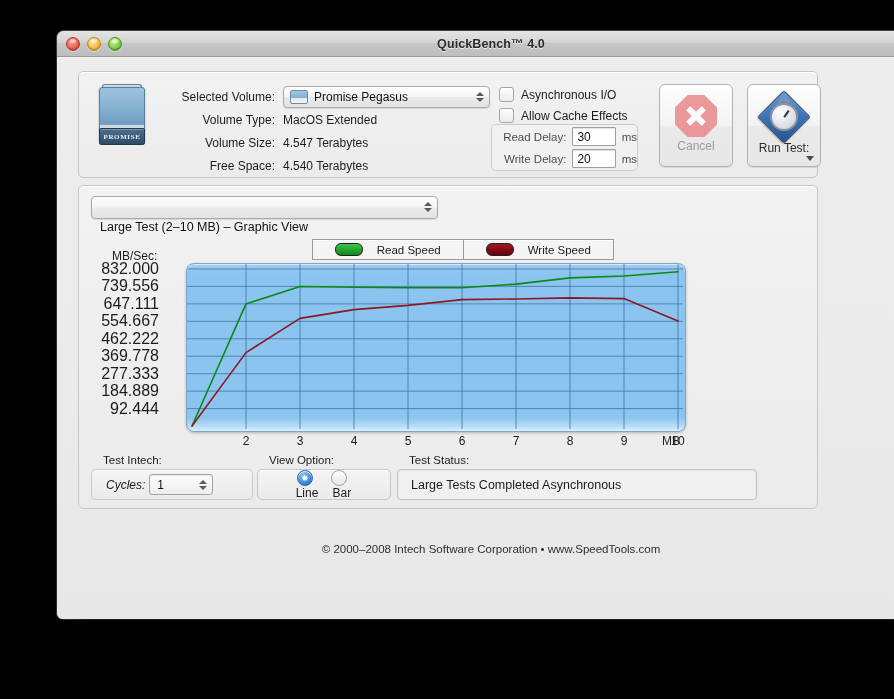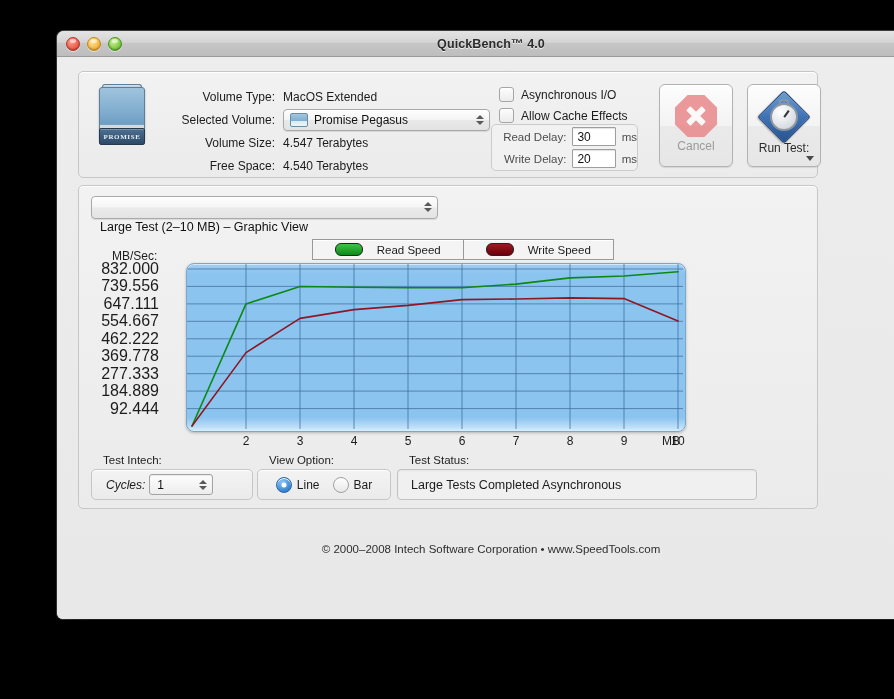--- a/index.html
+++ b/index.html
@@ -236,21 +236,21 @@
   .cycles-field span{margin-left:7px;}
   .radio{
     width:14px;height:14px;border-radius:50%;margin-right:5px;
     background:linear-gradient(to bottom,#fdfdfd,#e8e8e8);
     border:1px solid #a0a0a0;position:relative;
     box-shadow:inset 0 1px 0 #fff;
   }
   .radio.on{background:radial-gradient(circle at 38% 30%,#8fc6f5,#2f7fd0 75%,#1f62ad);border:1px solid #2a66a8;}
   .radio.on::after{content:"";position:absolute;left:50%;top:50%;width:5px;height:5px;border-radius:50%;
     background:#fff;transform:translate(-50%,-50%);}
-  .radio-item{display:flex;align-items:center;font-size:12px;color:#1c1c1c;}
+  .radio-item{display:flex;align-items:center;font-size:12px;color:#1c1c1c;flex-direction:column;}
   .status-field{
     position:absolute;border:1px solid #c2c2c2;border-radius:4px;background:#f0f0f0;
     display:flex;align-items:center;font-size:12.5px;color:#1c1c1c;
     box-shadow:inset 0 1px 2px rgba(0,0,0,0.05);
   }
   .copyright{
     position:absolute;left:0;right:0;top:486px;text-align:center;
     font-size:11.5px;color:#2e2e2e;
   }
 </style>
@@ -272,36 +272,36 @@
 
     <div class="groupbox top-panel">
 
       <div class="drive-icon">
         <div class="drive-top"></div>
         <div class="drive-body"></div>
         <div class="drive-label">PROMISE</div>
       </div>
 
       <div class="info-rows">
-
-        <div class="info-row">
-          <span class="field-label">Volume Type:</span>
-          <span class="field-value">MacOS Extended</span>
-        </div>
 
         <div class="info-row">
           <span class="field-label">Selected Volume:</span>
           <div class="popup">
             <span class="mini-drive"></span>
             <span>Promise Pegasus</span>
             <span class="stepper">
                 <i class="up"></i>
                 <i class="dn"></i>
               </span>
           </div>
+        </div>
+
+        <div class="info-row">
+          <span class="field-label">Volume Type:</span>
+          <span class="field-value">MacOS Extended</span>
         </div>
 
         <div class="info-row">
           <span class="field-label">Volume Size:</span>
           <span class="field-value">4.547 Terabytes</span>
         </div>
 
         <div class="info-row">
           <span class="field-label">Free Space:</span>
           <span class="field-value">4.540 Terabytes</span>

